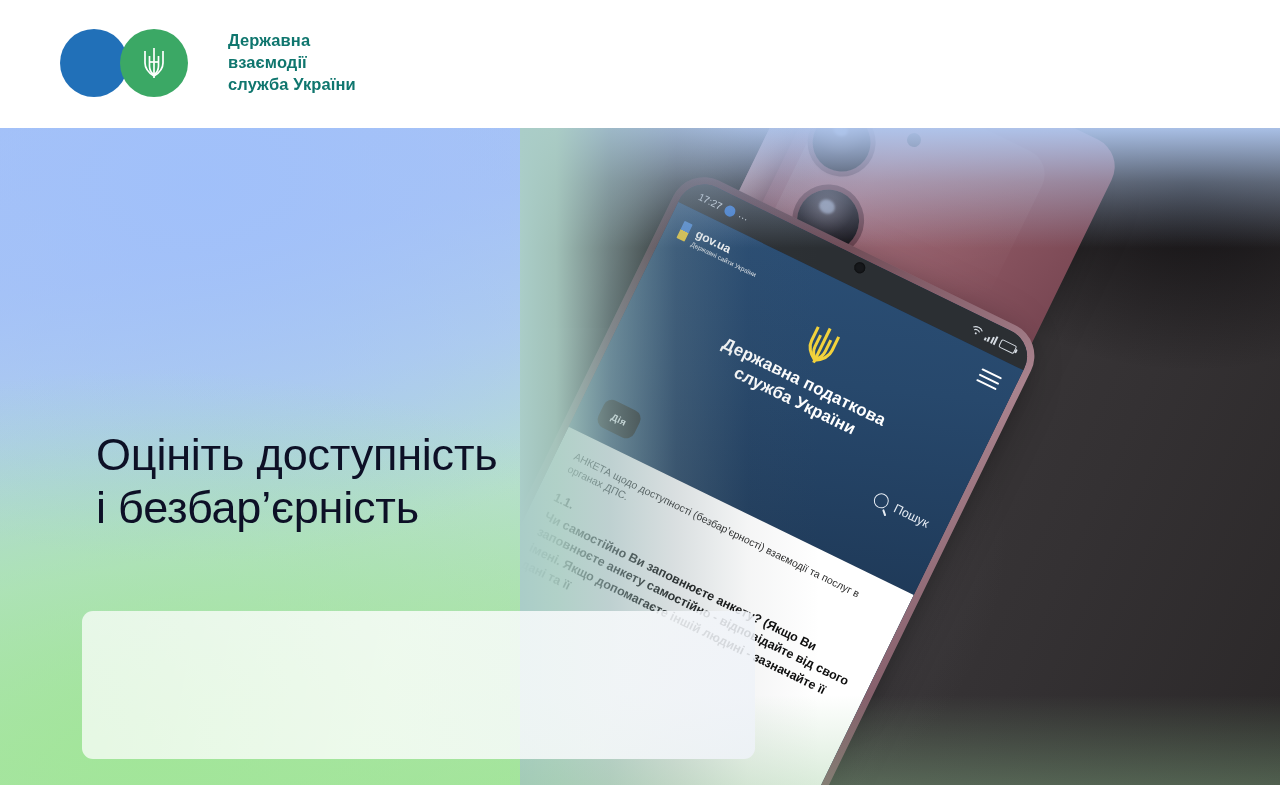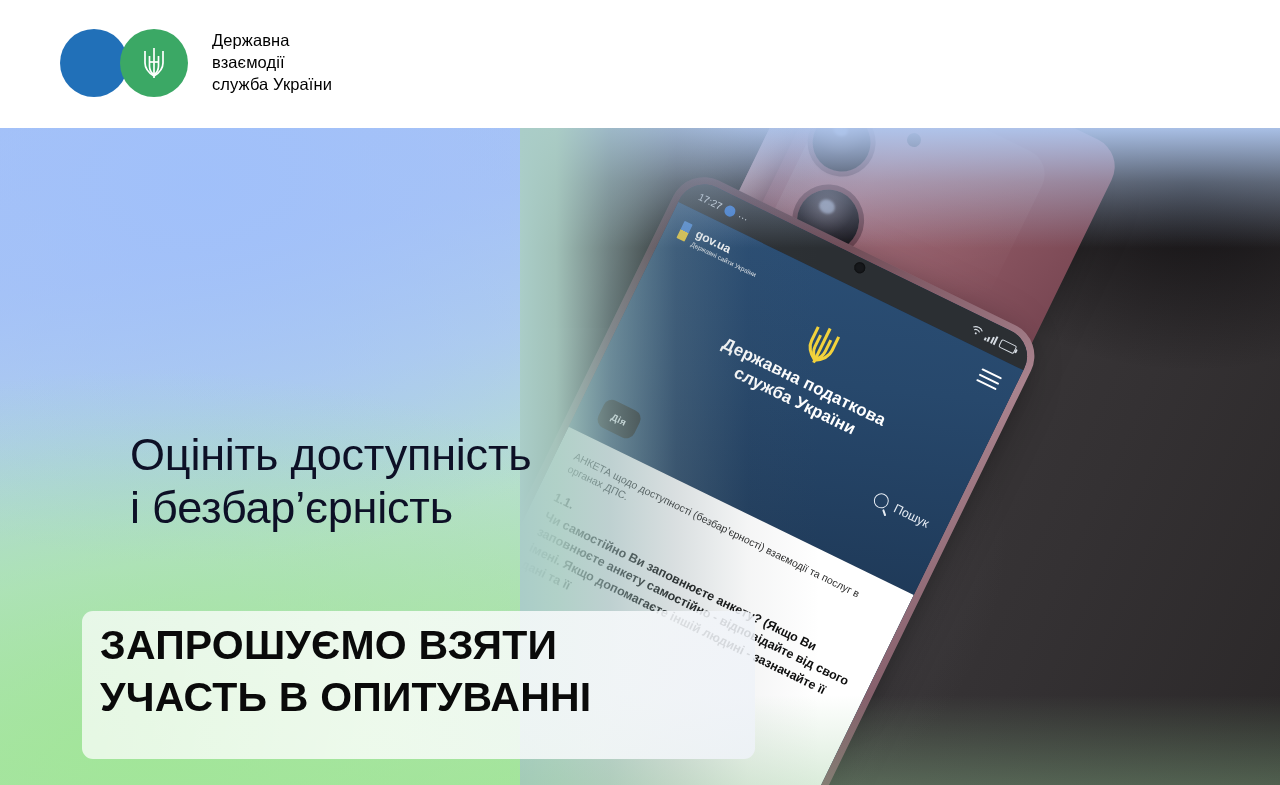--- a/index.html
+++ b/index.html
@@ -24,23 +24,23 @@
     background:#2170b8; flex:0 0 auto;
   }
   .logo-circle-green{
     width:68px; height:68px; border-radius:50%;
     background:#3ba865; flex:0 0 auto;
     margin-left:-8px; position:relative;
     display:flex; align-items:center; justify-content:center;
   }
   .trident{ width:30px; height:38px; }
   .logo-text{
-    margin-left:24px;
-    font-size:16.5px; font-weight:normal; line-height:1.33;
-    color:#000000; letter-spacing:.1px; white-space:nowrap;
+    margin-left:40px;
+    font-size:16.5px; font-weight:bold; line-height:1.33;
+    color:#0f766e; letter-spacing:.1px; white-space:nowrap;
   }
 
   
   .canvas{
     position:absolute; left:0; top:128px; width:1280px; height:657px;
     overflow:hidden;
     background:
       linear-gradient(168deg,
         #a7c2f6 0%,
         #a9c4f4 18%,
@@ -297,21 +297,20 @@
     position:absolute; left:70px; top:8.5px;
     width:150px; height:1.5px; background:rgba(255,255,255,.09);
   }
 
   
   .headline{
     position:absolute; left:96px; top:300px;
     font-size:45px; line-height:1.18; font-weight:normal;
     color:#0d1026; letter-spacing:-.2px; z-index:20;
     white-space:nowrap;
-    margin-left:34px;
   }
   .highlight-card{
     position:absolute; left:82px; top:483px;
     width:673px; height:148px; border-radius:11px;
     background:linear-gradient(100deg,
       rgba(255,255,255,.72) 0%,
       rgba(255,255,255,.80) 45%,
       rgba(248,250,252,.86) 78%,
       rgba(238,242,248,.88) 100%);
     z-index:20;
@@ -461,18 +460,14 @@
     <div class="photo-fade-left"></div>
     <div class="photo-fade-bottom"></div>
   </div>
 
   <div class="headline">
     <div>Оцініть доступність</div>
     <div>і безбар’єрність</div>
   </div>
 
   <div class="highlight-card"></div>
-  <div class="highlight-text">
-    <div>ЗАПРОШУЄМО ВЗЯТИ</div>
-    <div>УЧАСТЬ В ОПИТУВАННІ</div>
-  </div>
 
 </div>
 
 </body></html>

